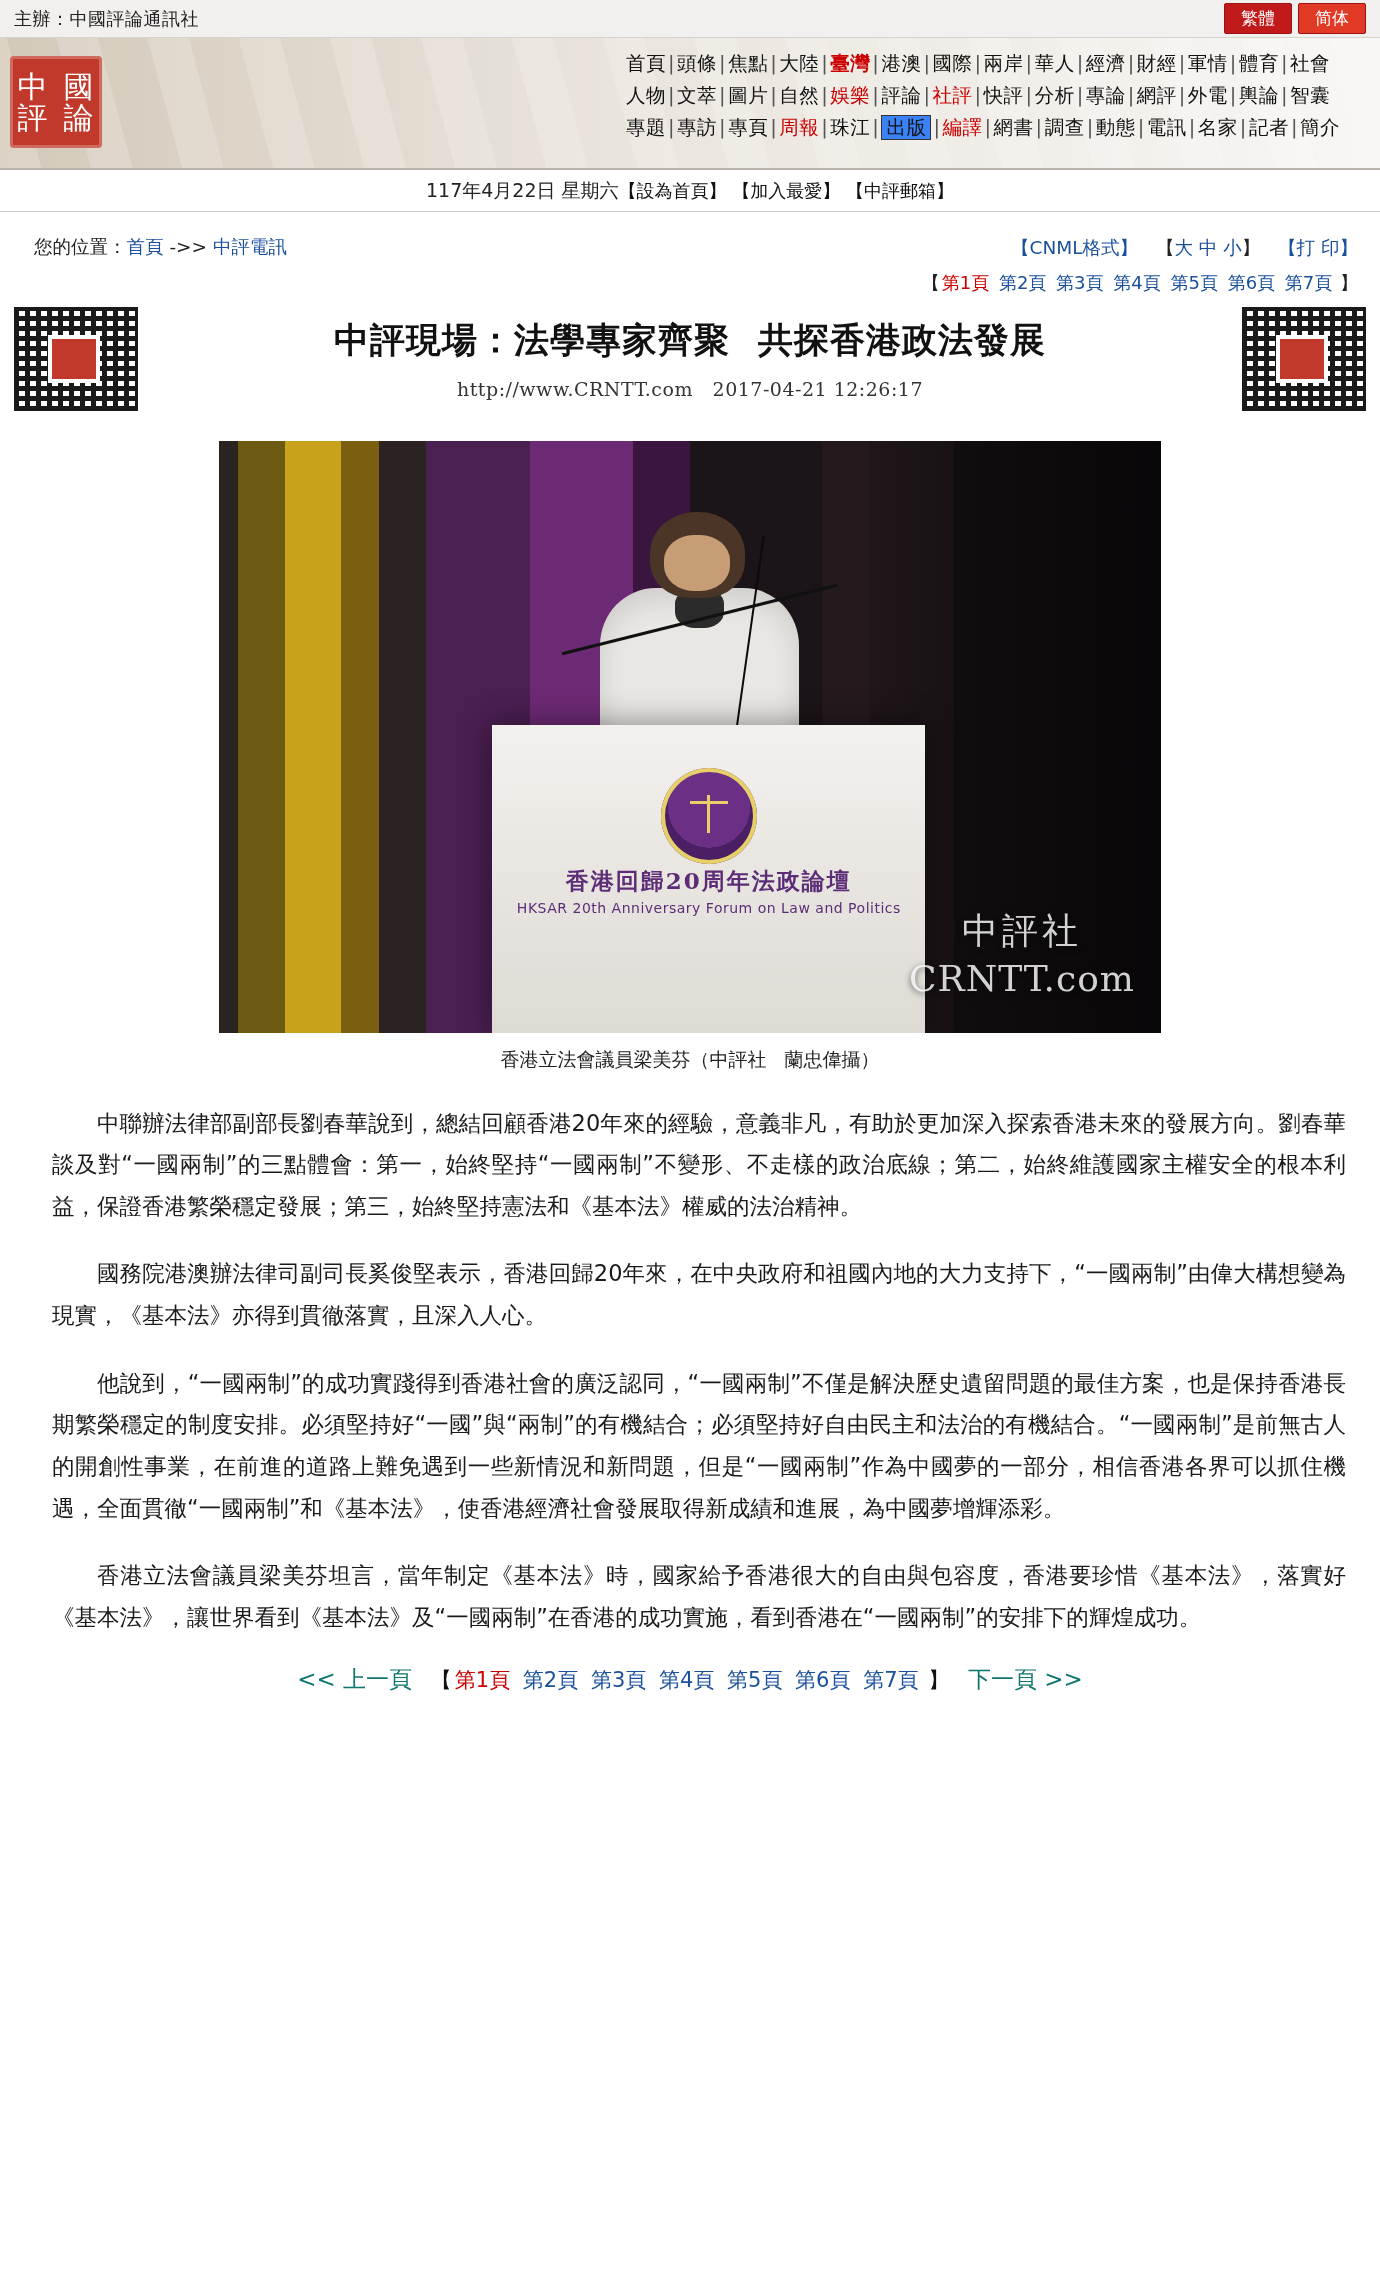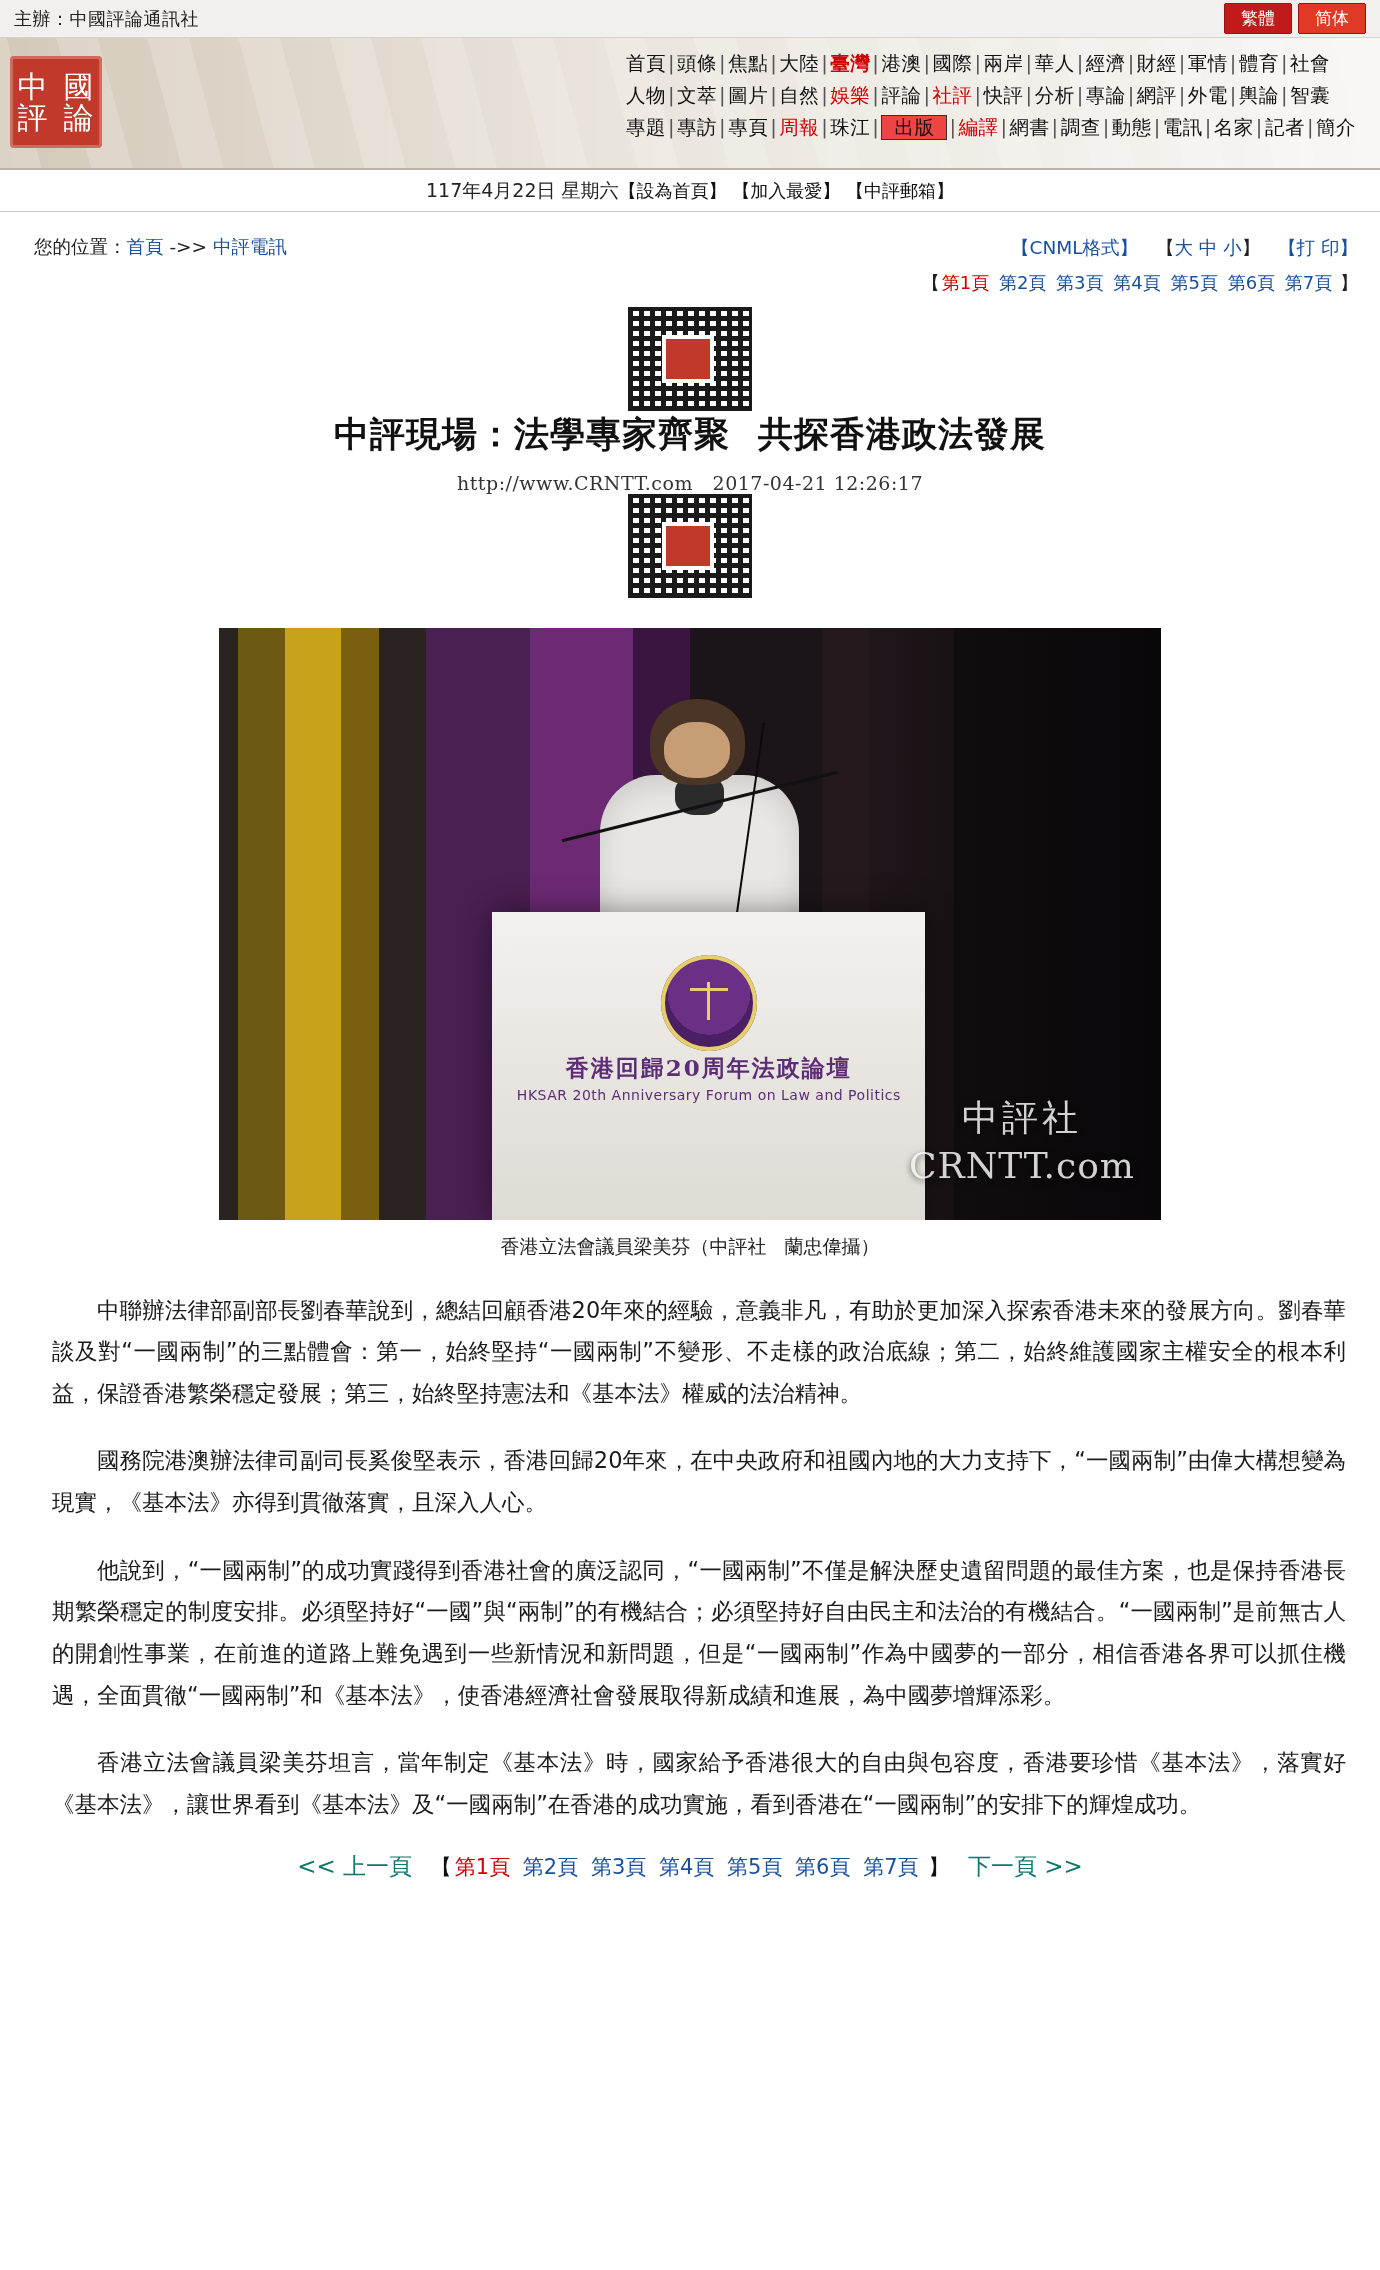--- a/index.html
+++ b/index.html
@@ -124,22 +124,22 @@
   .navrow a {
     color: #111;
     text-decoration: none;
     cursor: pointer;
   }
   .navrow .sep { color: #555; padding: 0 2px; }
   .navrow a.hl { color: #cc0000; font-weight: bold; }
   .navrow a.hl2 { color: #cc0000; }
   .navrow a.boxed {
     border: 1px solid #333;
-    padding: 0 12px;
-    background: #ef4444;
+    padding: 0 4px;
+    background: #3b82f6;
   }
 
   
   .datebar {
     height: 42px;
     border-bottom: 1px solid #ccc;
     display: flex;
     align-items: center;
     justify-content: center;
     padding: 0 16px;
@@ -168,21 +168,20 @@
   .tools .row2 a.cur { color: #cc0000; }
 
   
   .headblock {
     position: relative;
     margin-top: 4px;
     padding: 6px 0 8px;
     display: flex;
     align-items: center;
     justify-content: flex-end;
-    flex-direction: column;
   }
   .qr {
     width: 124px; height: 104px;
     margin: 0 14px;
     flex: 0 0 auto;
     background-color: #fff;
     background-image:
       repeating-linear-gradient(0deg, #1a1a1a 0 5px, transparent 5px 10px),
       repeating-linear-gradient(90deg, #1a1a1a 0 5px, transparent 5px 11px);
     background-size: 100% 100%, 100% 100%;

